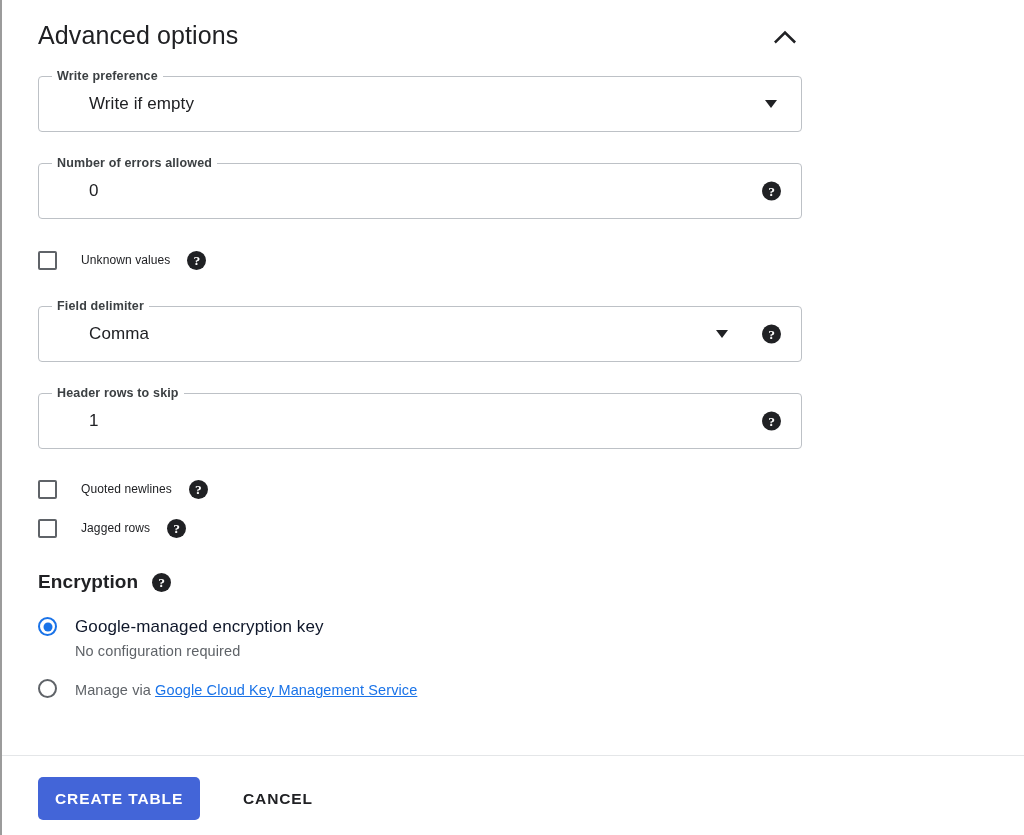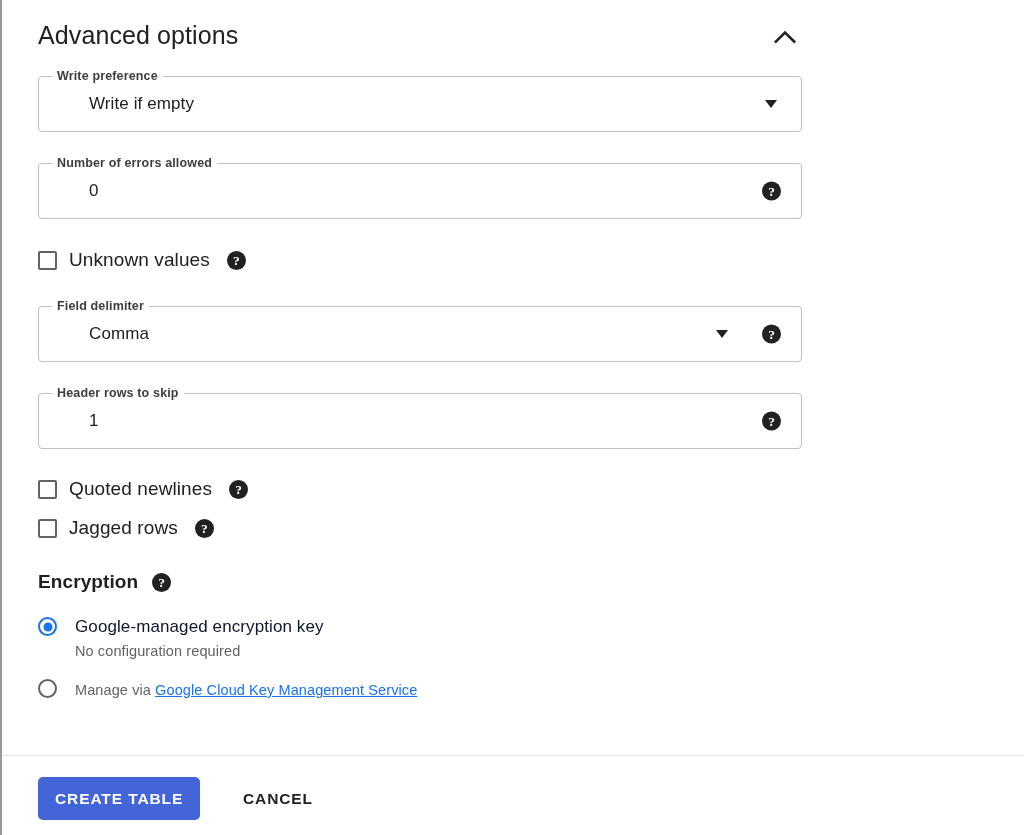--- a/index.html
+++ b/index.html
@@ -132,22 +132,22 @@
     cursor: pointer;
   }
   .checkbox {
     width: 19px; height: 19px;
     border: 2px solid #5f6368;
     border-radius: 2px;
     background: #ffffff;
     flex: 0 0 auto;
   }
   .checkbox-label {
-    margin-left: 12px;
-    font-size: 19px;
+    margin-left: 24px;
+    font-size: 12px;
     color: #202124;
     letter-spacing: 0.1px;
     white-space: nowrap;
   }
   .checkbox-row .help { margin-left: 17px; }
 
   
   #encryption-heading {
     position: absolute;
     left: 36px; top: 569px;

